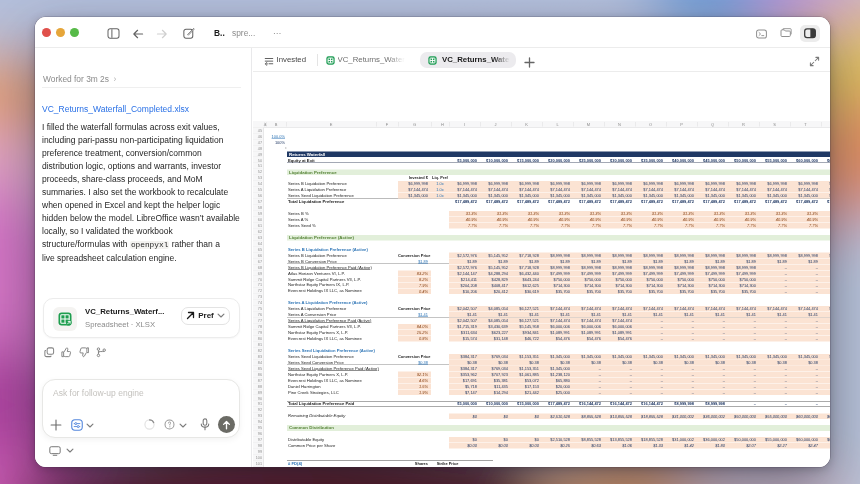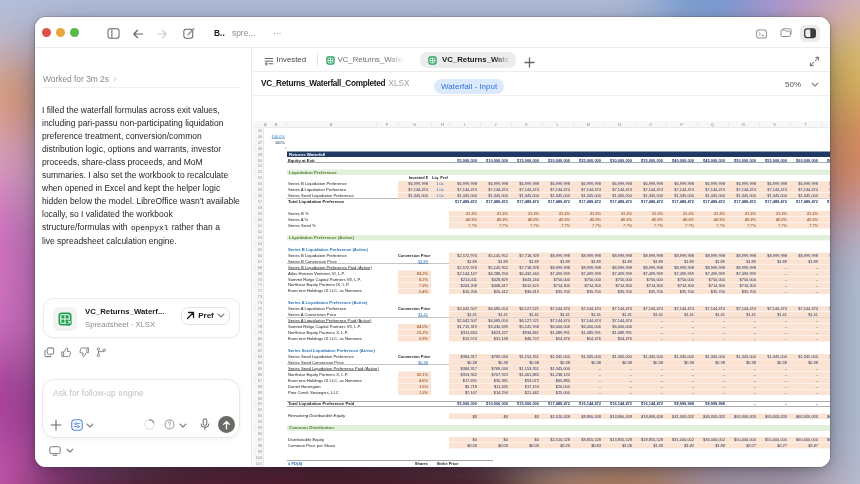--- a/index.html
+++ b/index.html
@@ -137,20 +137,21 @@
         <svg width="12" height="10.5" viewBox="0 0 14 12">
           <rect x="0.8" y="0.8" width="12.4" height="10.4" rx="2.8" fill="none" stroke="#3a3a3a" stroke-width="1.5"></rect>
           <path d="M7.4 0.8 L10.6 0.8 Q13.2 0.8 13.2 3.4 L13.2 8.6 Q13.2 11.2 10.6 11.2 L7.4 11.2 Z" fill="#3a3a3a"></path>
         </svg>
       </div>
   </div>
   <div class="sidebar">
     <div class="worked">Worked for 3m 2s &nbsp;<span style="color:#b0b0b0">›</span></div>
     <div class="sideline"></div>
     <div class="msg">
+      <div style="margin-top:3.5px" class="link">VC_Returns_Waterfall_Completed.xlsx</div>
       <div style="margin-top:4.5px">I filled the waterfall formulas across exit values,<br>including pari-passu non-participating liquidation<br>preference treatment, conversion/common<br>distribution logic, options and warrants, investor<br>proceeds, share-class proceeds, and MoM<br>summaries. I also set the workbook to recalculate<br>when opened in Excel and kept the helper logic<br>hidden below the model. LibreOffice wasn’t available<br>locally, so I validated the workbook<br>structure/formulas with <span class="mono">openpyxl</span> rather than a<br>live spreadsheet calculation engine.</div>
     </div>
     <div class="fcard">
       <div class="ftile">
           <svg width="14" height="14" viewBox="0 0 14 14">
             <rect x="0.5" y="0.5" width="13" height="13" rx="3.2" fill="#1e9e4f"></rect>
             <rect x="2.8" y="2.8" width="8.4" height="8.4" rx="0.8" fill="none" stroke="#fff" stroke-width="1.1"></rect>
             <line x1="2.8" y1="7" x2="11.2" y2="7" stroke="#fff" stroke-width="1"></line>
             <line x1="7" y1="2.8" x2="7" y2="11.2" stroke="#fff" stroke-width="1"></line>
             <circle cx="10.8" cy="10.8" r="2.8" fill="#1e9e4f"></circle>
@@ -284,31 +285,20 @@
       <span style="left:271.5px;top:8.5px">
           <svg width="11" height="11" viewBox="0 0 11 11">
             <line x1="5.5" y1="1" x2="5.5" y2="10" stroke="#666" stroke-width="1.3" stroke-linecap="round"></line>
             <line x1="1" y1="5.5" x2="10" y2="5.5" stroke="#666" stroke-width="1.3" stroke-linecap="round"></line>
           </svg>
         </span>
       <span style="right:10px;top:7.5px">
           <svg width="11" height="11" viewBox="0 0 12 12">
             <path d="M7.5 1.5 L10.5 1.5 L10.5 4.5 M10.5 1.5 L6.8 5.2" fill="none" stroke="#7a7a7a" stroke-width="1.1" stroke-linecap="round" stroke-linejoin="round"></path>
             <path d="M4.5 10.5 L1.5 10.5 L1.5 7.5 M1.5 10.5 L5.2 6.8" fill="none" stroke="#7a7a7a" stroke-width="1.1" stroke-linecap="round" stroke-linejoin="round"></path>
-          </svg>
-        </span>
-    </div>
-    <div class="fhead">
-      <span style="position:absolute;left:8.5px;top:6.5px;font-size:8.2px;font-weight:bold;color:#141414;letter-spacing:-0.28px">VC_Returns_Waterfall_Completed</span>
-      <span style="position:absolute;left:136px;top:6.5px;font-size:8.2px;color:#a0a0a0">XLSX</span>
-      <div class="pill">Waterfall - Input</div>
-      <span style="position:absolute;right:29px;top:7.5px;font-size:8px;color:#555">50%</span>
-      <span style="position:absolute;right:11px;top:9.5px">
-          <svg width="8" height="5.5" viewBox="0 0 9 6">
-            <path d="M1.2 1.2 L4.5 4.4 L7.8 1.2" fill="none" stroke="#7c7c7c" stroke-width="1.3" stroke-linecap="round" stroke-linejoin="round"></path>
           </svg>
         </span>
     </div>
     <div class="gridwrap">
         <div class="grid2">
           <div class="colhdr">
             <div class="cl" style="left:4px">A</div>
             <div class="cl" style="left:26px">B</div>
             <div class="cl" style="left:136px">E</div>
             <div class="cl" style="left:248px">F</div>

